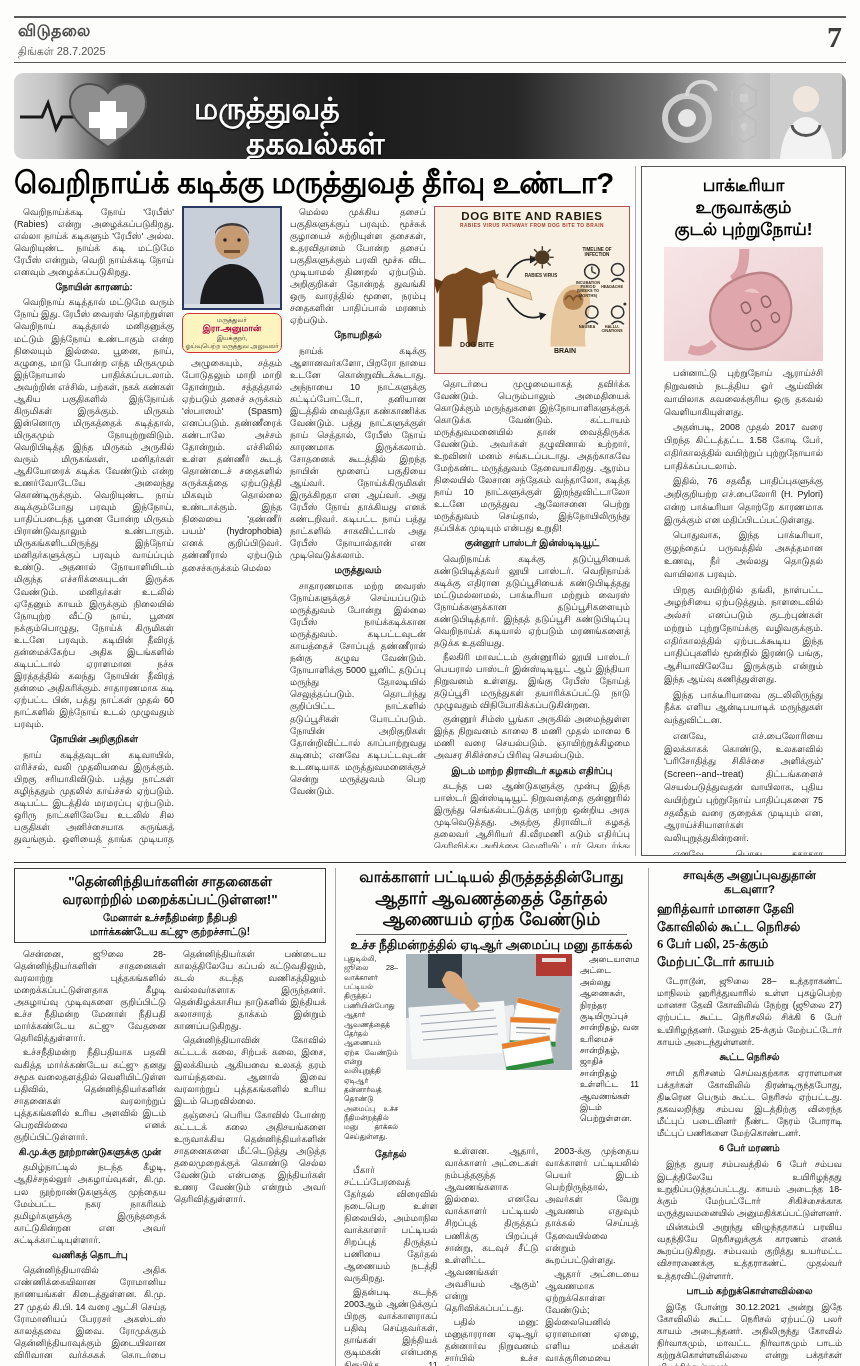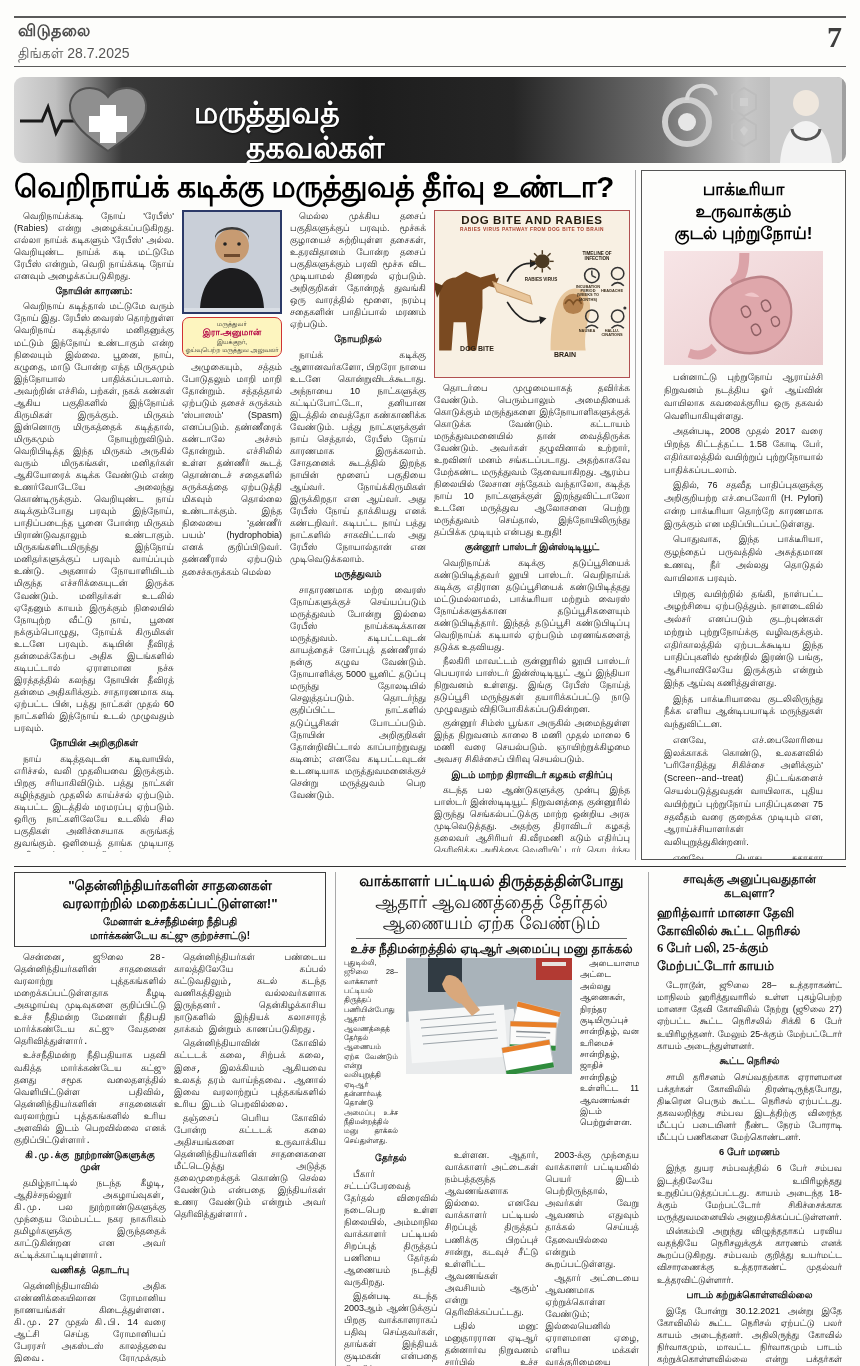--- a/index.html
+++ b/index.html
@@ -3,21 +3,21 @@
 <meta charset="utf-8">
 <style>
   html,body{margin:0;padding:0;background:#e8e8e6;}
   .page{width:860px;height:1366px;background:#fdfdfb;margin:0 auto;position:relative;
         font-family:"Liberation Sans",sans-serif;color:#111;box-sizing:border-box;
         padding:0 14px;overflow:hidden;}
   
   .top-rule{border-top:2px solid #5a5a5a;margin-top:16px;}
   .header-row{display:flex;justify-content:space-between;align-items:flex-start;padding:4px 4px 3px;}
   .masthead{font-weight:bold;font-size:16px;color:#4c4c4c;letter-spacing:.3px;}
-  .issue-date{font-size:14px;color:#555;margin-top:3px;}
+  .issue-date{font-size:11px;color:#555;margin-top:3px;}
   .pageno{font-size:30px;font-weight:bold;color:#3e3e3e;font-family:"Liberation Serif",serif;line-height:1;}
   .header-rule{border-top:1.5px solid #5a5a5a;}
   
   .banner{margin-top:10px;height:86px;border-radius:9px;position:relative;overflow:hidden;
     background:linear-gradient(90deg,#d8d8d8 0%,#bfbfbf 5%,#3a3a3a 13%,#1d1d1d 42%,#262626 60%,#707070 78%,#c7c7c7 88%,#9f9f9f 100%);}
   .banner-title{position:absolute;left:180px;top:18px;color:#fff;font-weight:bold;font-size:30px;
     line-height:1.18;text-shadow:0 1px 2px #000;}
   .banner-title .l2{padding-left:52px;}
   .banner-left-art{position:absolute;left:6px;top:4px;}
   .banner-right-art{position:absolute;right:4px;top:0;}
@@ -54,24 +54,24 @@
   .sb-body .para{margin-bottom:3px;}
   
   .bottom-wrap{margin-top:6px;border-top:1.5px solid #333;padding-top:5px;display:grid;
     grid-template-columns:312px 304px 194px;column-gap:9px;height:498px;overflow:hidden;}
   .b-col2,.b-col3{border-left:1px solid #a8a8a8;padding-left:8px;}
   
   .bl-headbox{border:1.5px solid #3e3e3e;padding:4px 4px;text-align:center;margin-bottom:5px;}
   .bl-h{font-weight:bold;font-size:13.5px;line-height:1.3;}
   .bl-sub{font-weight:bold;font-size:10px;margin-top:3px;line-height:1.35;}
   .bl-body{display:grid;grid-template-columns:1fr 1fr;column-gap:8px;height:410px;overflow:hidden;
-    font-size:8.8px;text-align:justify;line-height:1.36;font-family:Liberation Mono, monospace;}
+    font-size:8.8px;text-align:justify;line-height:1.36;}
   
   .bm-h1{font-weight:bold;font-size:15px;text-align:center;line-height:1.2;}
-  .bm-h2{font-weight:normal;font-size:17.5px;text-align:center;line-height:1.2;margin-top:2px;}
+  .bm-h2{font-weight:bold;font-size:17.5px;text-align:center;line-height:1.2;margin-top:2px;}
   .bm-rule{border-top:1px solid #666;width:92%;margin:4px auto 3px;}
   .bm-sub{font-weight:bold;font-size:12.5px;text-align:center;margin-bottom:0;}
   .bm-toprow{display:flex;gap:8px;}
   .bm-lead{width:54px;flex:none;font-size:7.2px;text-align:justify;line-height:1.3;overflow:hidden;}
   .bm-photo{width:166px;height:116px;flex:none;overflow:hidden;}
   .bm-righttop{flex:1;font-size:8.5px;text-align:justify;line-height:1.34;overflow:hidden;}
   .bm-cols{display:grid;grid-template-columns:1fr 1fr 1fr;column-gap:7px;margin-top:4px;height:268px;
     overflow:hidden;font-size:8.4px;text-align:justify;line-height:1.34;}
   .bm-cols .col{overflow:hidden;}
   

